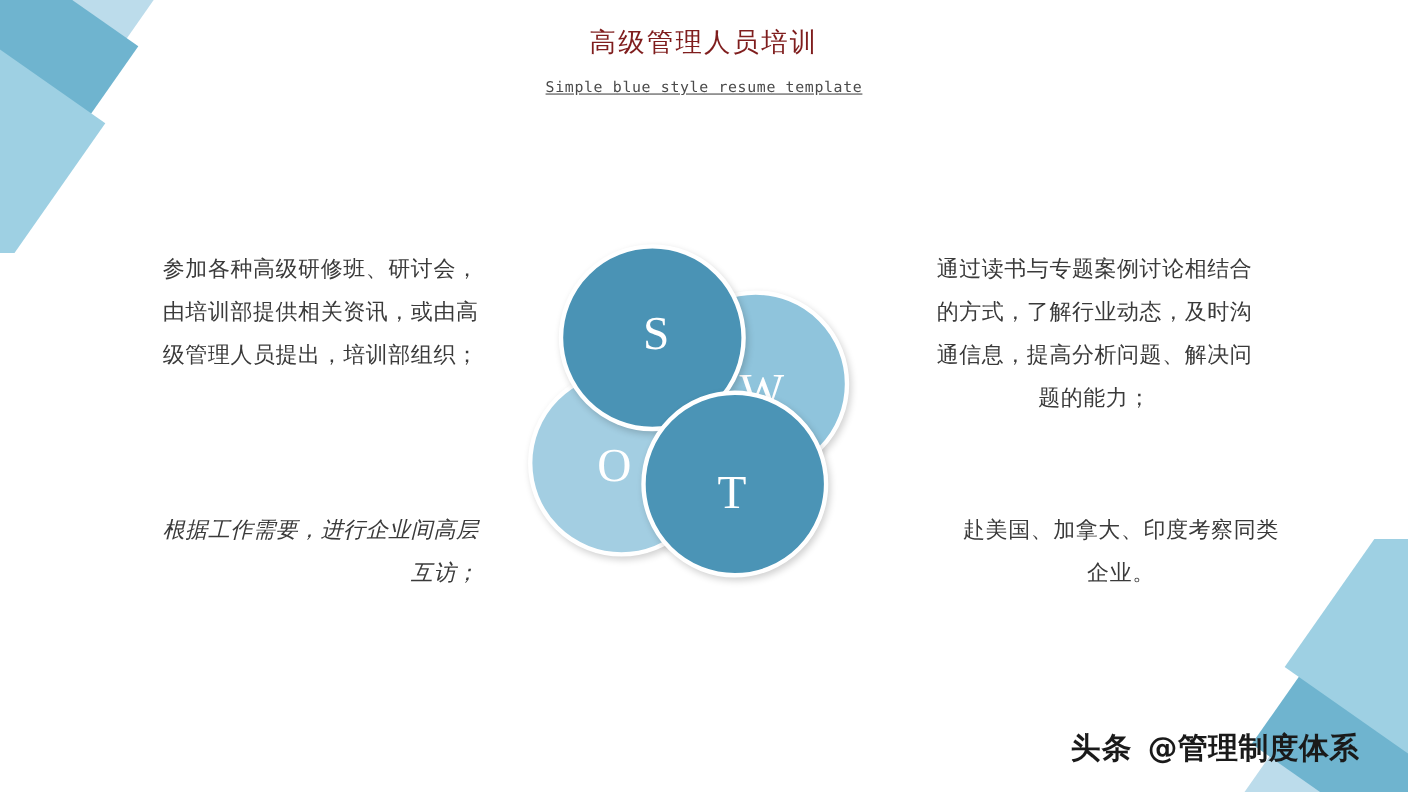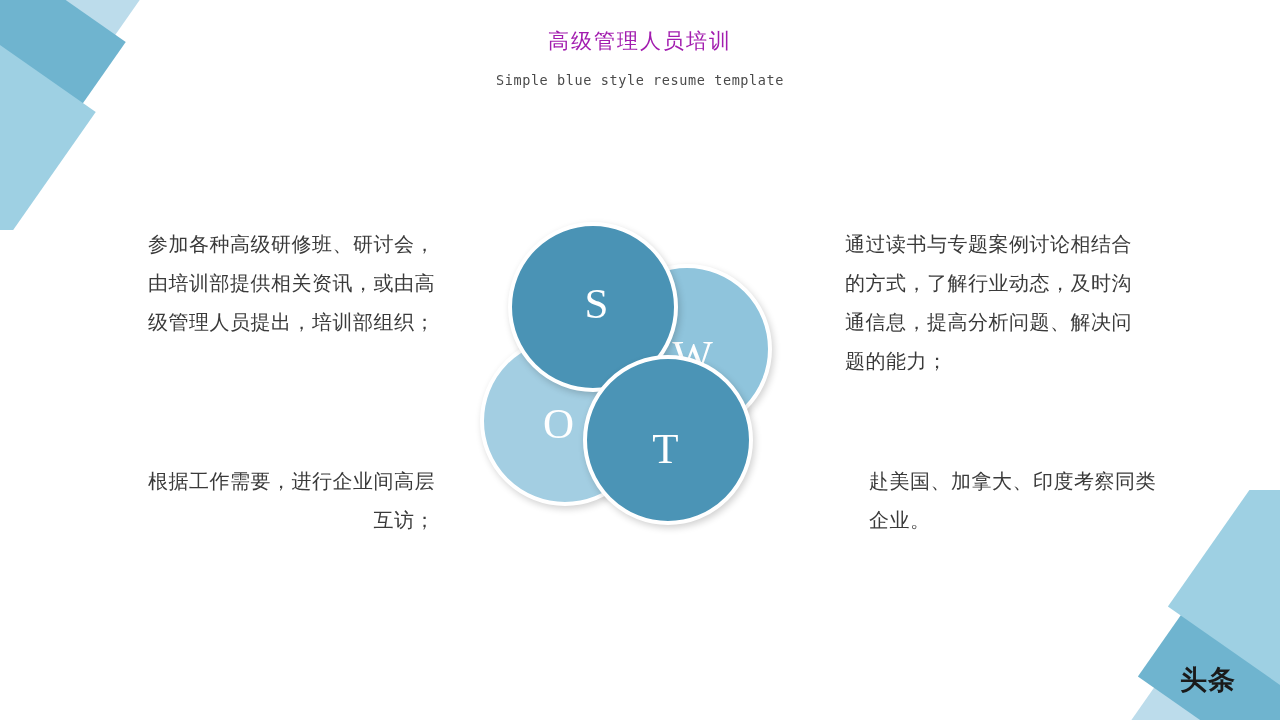--- a/index.html
+++ b/index.html
@@ -79,34 +79,35 @@
 
   
   .header {
     position: absolute;
     top: 18px;
     left: 0;
     width: 100%;
     text-align: center;
   }
   .slide-title {
-    font-family: Liberation Sans, sans-serif;
-    font-size: 21px;
-    color: #a21caf;
+    font-family: Liberation Mono, monospace;
+    font-size: 24px;
+    color: #7f1d1d;
     letter-spacing: 2px;
     font-weight: normal;
     margin: 0;
     line-height: 46px;
   }
   .slide-subtitle {
     font-family: "DejaVu Sans Mono", monospace;
     font-size: 13.5px;
     color: #4a4a4a;
     letter-spacing: 0.6px;
     margin-top: 8px;
+    text-decoration: underline;
   }
 
   
   .diagram {
     position: absolute;
     left: 480px;
     top: 222px;
     width: 310px;
     height: 305px;
   }
@@ -157,23 +158,23 @@
   
   .txt {
     position: absolute;
     font-family: "DejaVu Sans", sans-serif;
     font-size: 20px;
     color: #3a3a3a;
     line-height: 39px;
     letter-spacing: 0.5px;
   }
   .left-col  { text-align: right; width: 300px; left: 135px; }
-  .right-col { text-align: left;  width: 300px; left: 845px; }
+  .right-col { text-align: center;  width: 300px; left: 845px; }
   .t-lt { top: 225px; }
-  .t-lb { top: 462px; }
+  .t-lb { top: 462px; font-style: italic; }
   .t-rt { top: 225px; }
   .t-rb { top: 462px; margin-left: 24px; }
 
   
   .watermark {
     position: absolute;
     right: 44px;
     bottom: 22px;
     display: flex;
     align-items: center;
@@ -230,13 +231,14 @@
   </div>
 </div>
 
 <div class="txt left-col t-lt">参加各种高级研修班、研讨会，由培训部提供相关资讯，或由高级管理人员提出，培训部组织；</div>
 <div class="txt left-col t-lb">根据工作需要，进行企业间高层互访；</div>
 <div class="txt right-col t-rt">通过读书与专题案例讨论相结合的方式，了解行业动态，及时沟通信息，提高分析问题、解决问题的能力；</div>
 <div class="txt right-col t-rb">赴美国、加拿大、印度考察同类企业。</div>
 
 <div class="watermark">
   <div class="wm-logo">头条</div>
+  <div class="wm-text">@管理制度体系</div>
 </div>
 
 </body></html>

